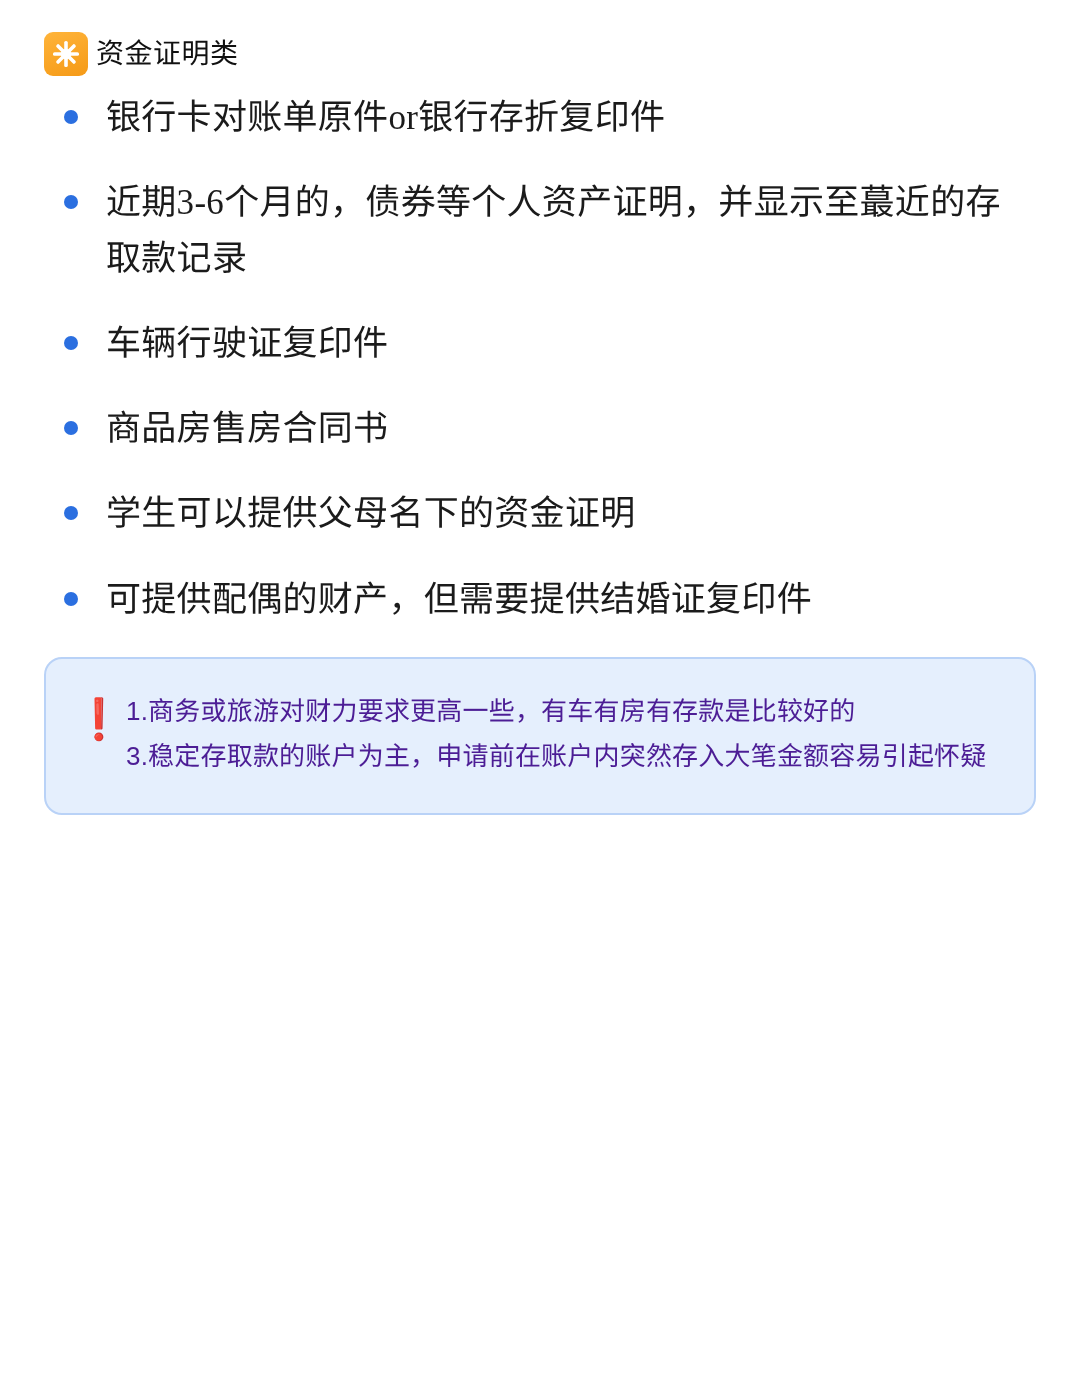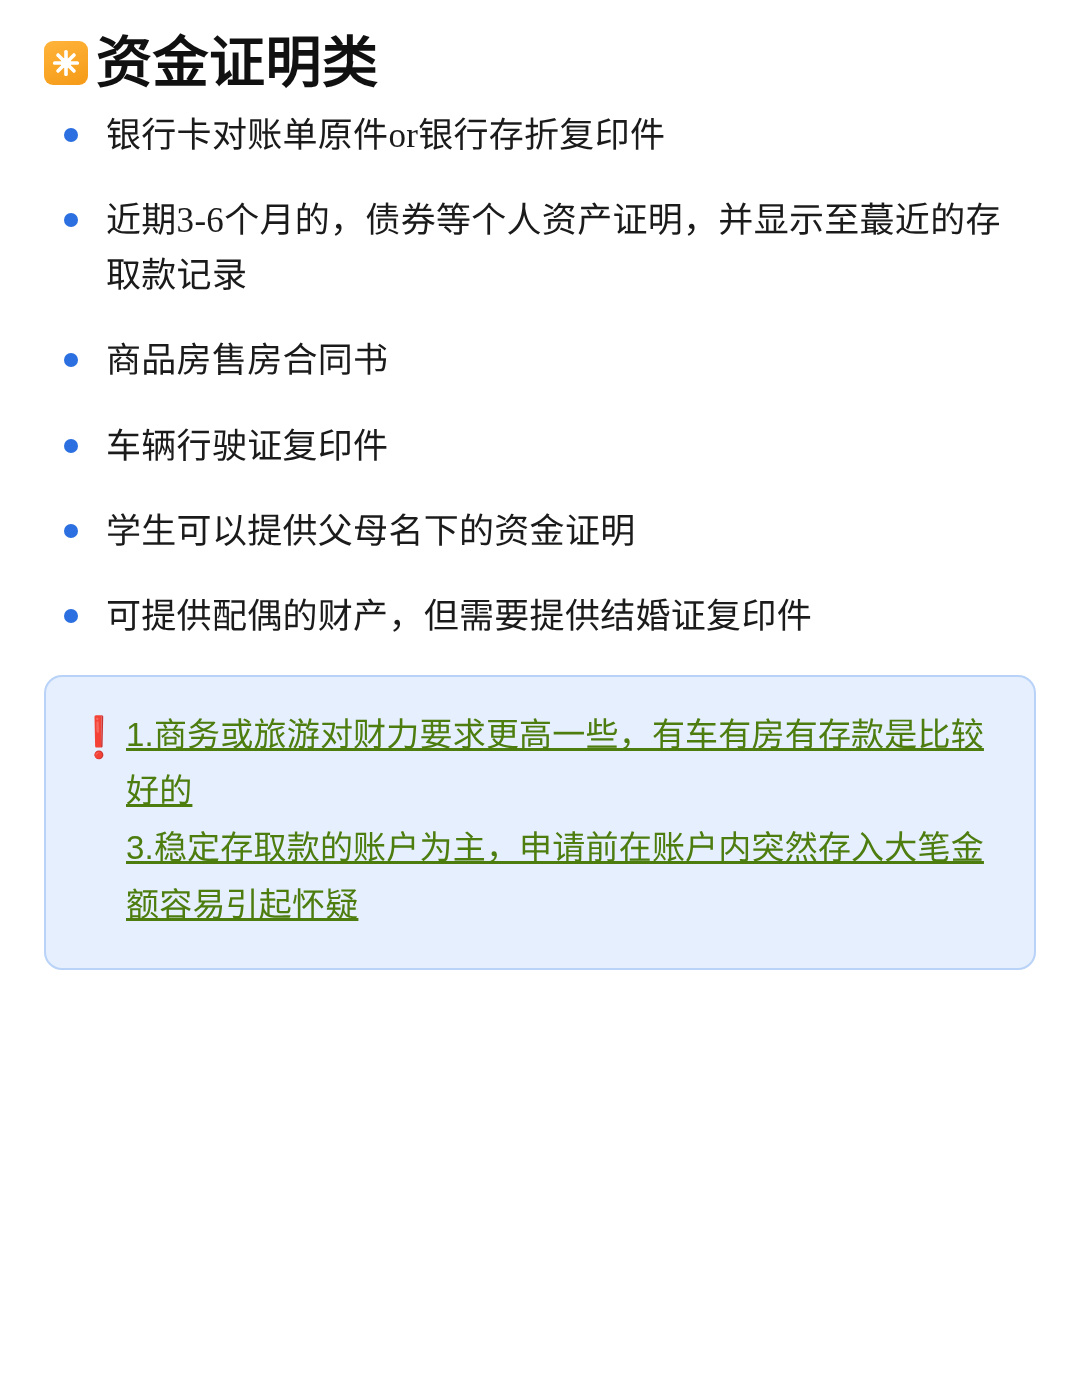--- a/index.html
+++ b/index.html
@@ -34,22 +34,22 @@
     height: 44px;
     border-radius: 9px;
     background: linear-gradient(160deg, #ffb43a 0%, #f59a17 100%);
     display: inline-flex;
     align-items: center;
     justify-content: center;
     flex: 0 0 auto;
   }
   .heading-emoji svg { display:block; }
   .heading-text {
-    font-size: 56px;
-    font-weight: bold;
+    font-size: 28px;
+    font-weight: normal;
     letter-spacing: 0.5px;
     line-height: 1.1;
     color: #111111;
   }
 
   
   .bullet-list {
     margin: 0;
     padding: 0;
     list-style: none;
@@ -91,26 +91,25 @@
     width: 44px;
     text-align: center;
     font-size: 40px;
     line-height: 1.2;
     color: #e02020;
     font-weight: bold;
     margin-top: 6px;
   }
   .note-body {
     flex: 1 1 auto;
-    font-size: 33px;
+    font-size: 26px;
     line-height: 1.72;
-    color: #4d7c0f;
+    color: #4c1d95;
     letter-spacing: 0.2px;
     padding-left: 8px;
-    text-decoration: underline;
   }
   .note-line { display: block; }
 </style>
 </head>
 <body>
 
 <div class="page">
 
   <div class="heading">
     <span class="heading-emoji">
@@ -131,25 +130,25 @@
     <li class="bullet-item">
       <span class="bullet-dot"></span>
       <span class="bullet-text">银行卡对账单原件or银行存折复印件</span>
     </li>
     <li class="bullet-item">
       <span class="bullet-dot"></span>
       <span class="bullet-text">近期3-6个月的，债券等个人资产证明，并显示至蕞近的存取款记录</span>
     </li>
     <li class="bullet-item">
       <span class="bullet-dot"></span>
-      <span class="bullet-text">商品房售房合同书</span>
+      <span class="bullet-text">车辆行驶证复印件</span>
     </li>
     <li class="bullet-item">
       <span class="bullet-dot"></span>
-      <span class="bullet-text">车辆行驶证复印件</span>
+      <span class="bullet-text">商品房售房合同书</span>
     </li>
     <li class="bullet-item">
       <span class="bullet-dot"></span>
       <span class="bullet-text">学生可以提供父母名下的资金证明</span>
     </li>
     <li class="bullet-item">
       <span class="bullet-dot"></span>
       <span class="bullet-text">可提供配偶的财产，但需要提供结婚证复印件</span>
     </li>
   </ul>

